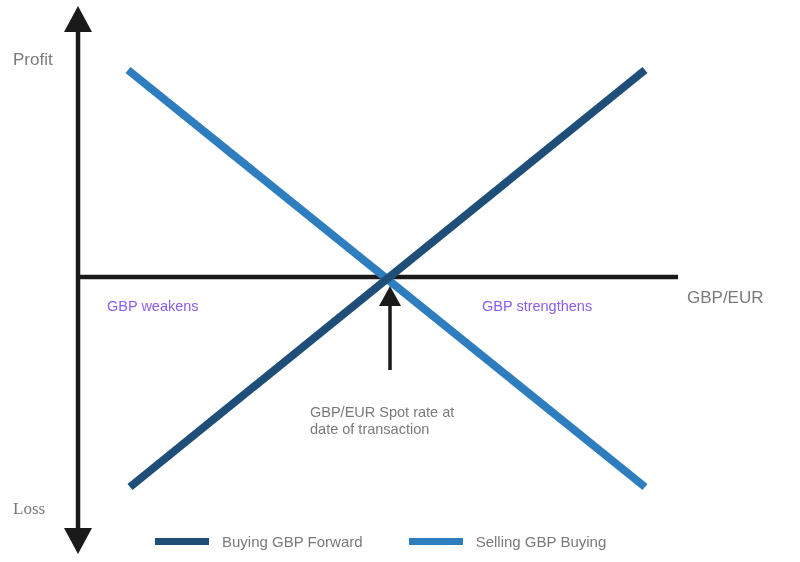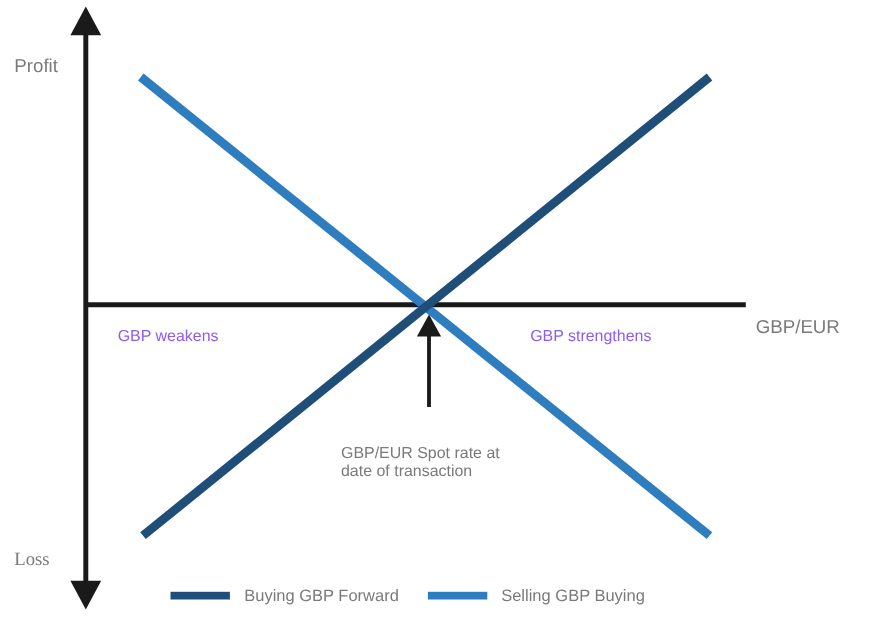--- a/index.html
+++ b/index.html
@@ -80,21 +80,21 @@
     display: block;
     font-size: 14.5px;
     color: #7a7a7a;
   }
   #legend {
     position: absolute;
     left: 155px;
     top: 533px;
     display: flex;
     align-items: center;
-    gap: 26px;
+    gap: 46px;
   }
   .legend-item {
     display: flex;
     align-items: center;
     gap: 13px;
   }
   .legend-swatch {
     width: 54px;
     height: 7px;
     border-radius: 0;

